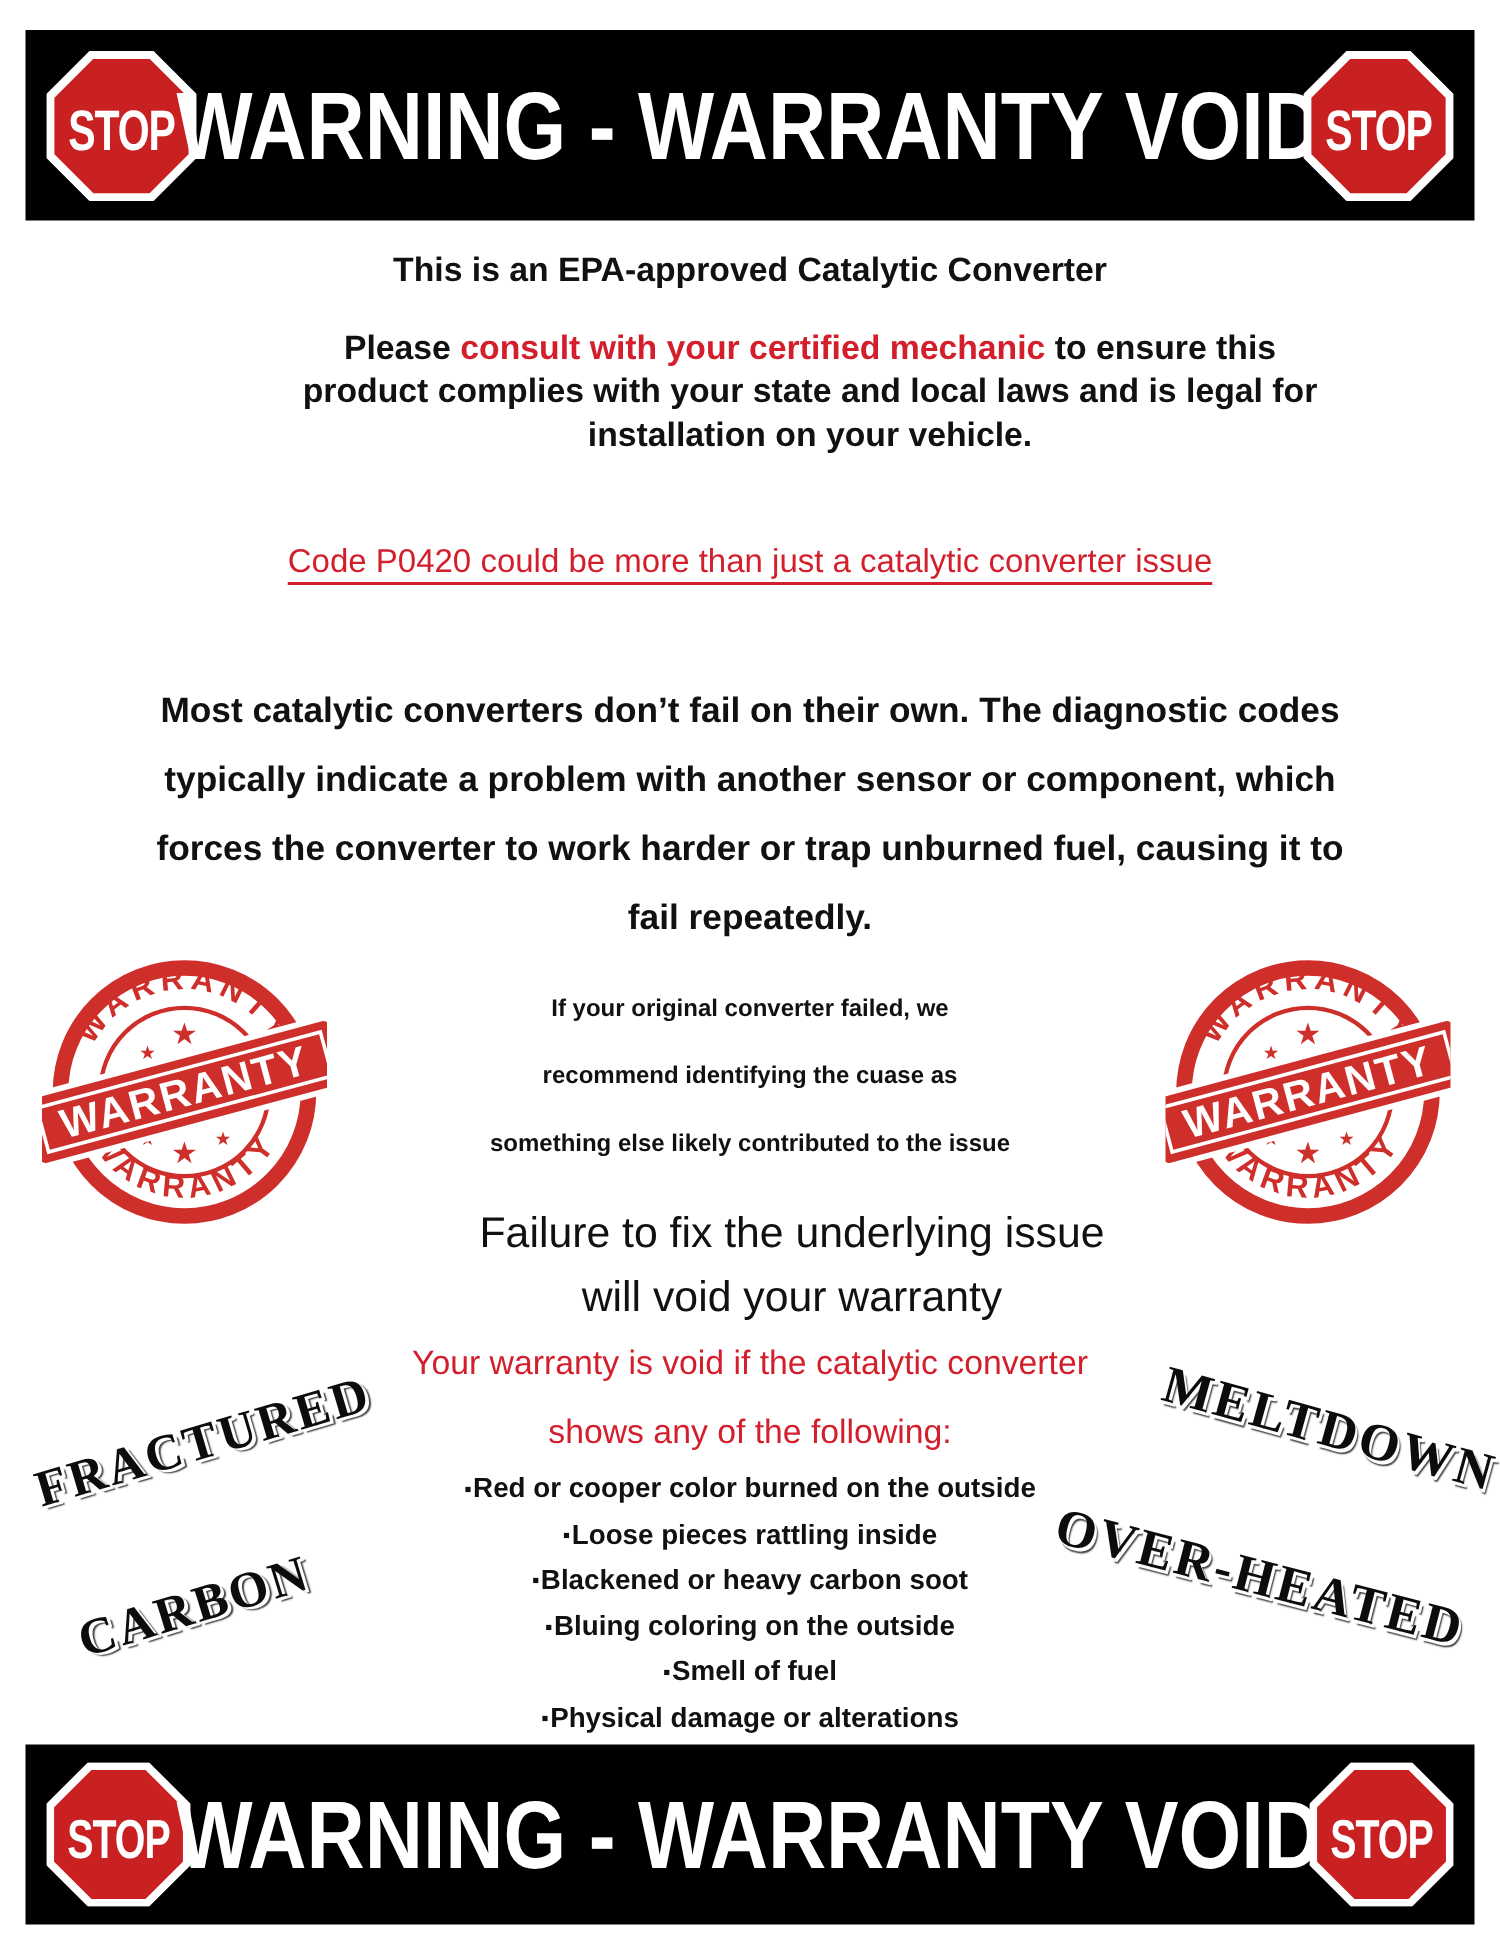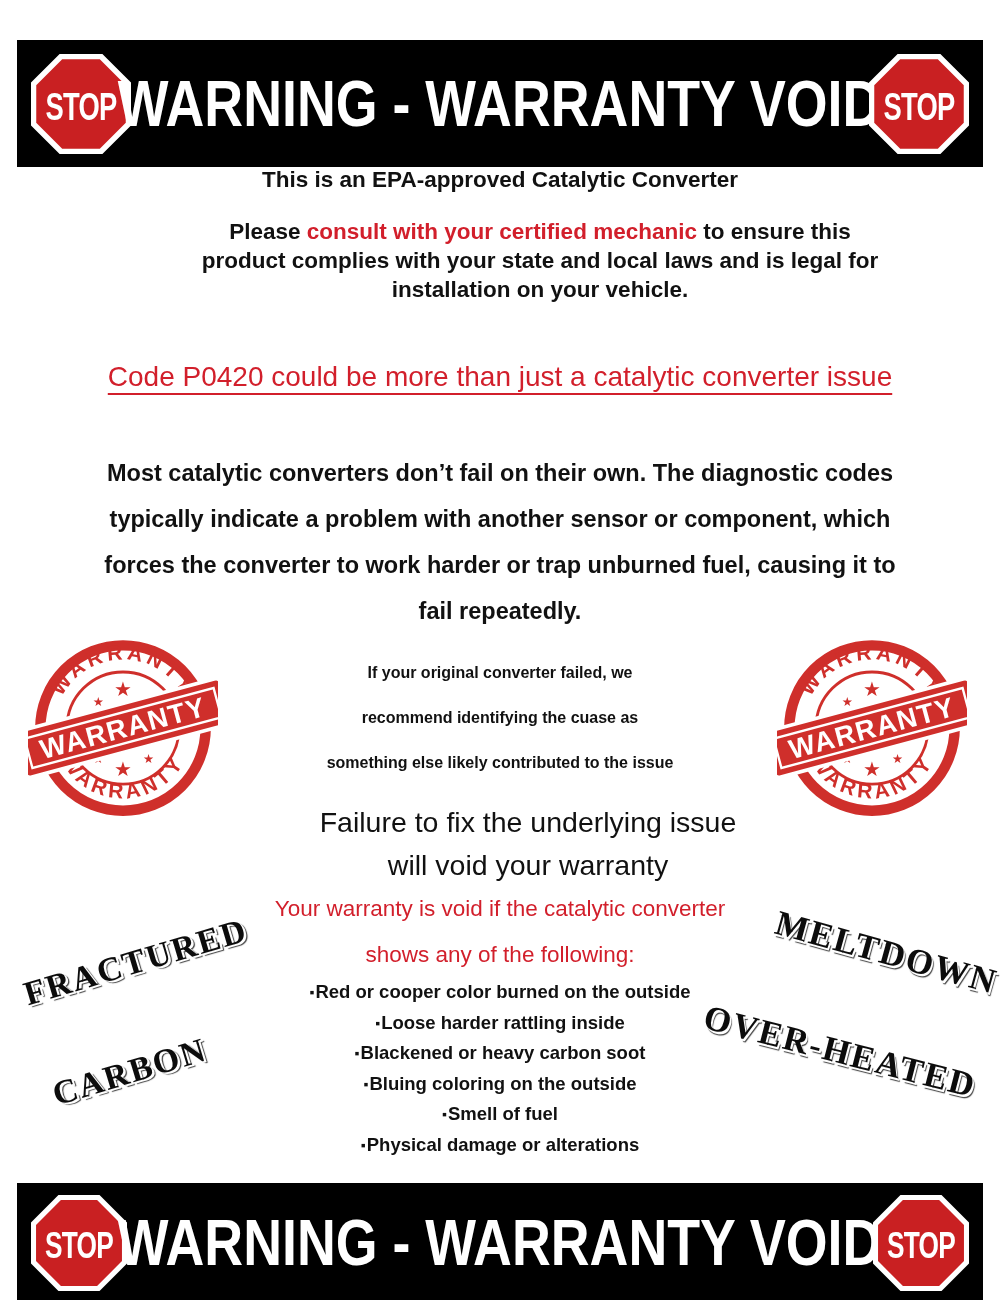--- a/index.html
+++ b/index.html
@@ -11,40 +11,40 @@
   }
   html,body{margin:0;padding:0;background:#ffffff;}
   .page{
     position:relative;width:1000px;height:1300px;background:#ffffff;
     font-family:"Liberation Sans",sans-serif;color:var(--text-black);
     overflow:hidden;
   }
   
   .band{
     position:absolute;left:17px;width:966px;background:var(--banner-bg);
-    display:flex;align-items:center;justify-content:center;margin-top:20px;
+    display:flex;align-items:center;justify-content:center;
   }
   .band-top{top:20px;height:127px;}
   .band-bottom{top:1163px;height:120px;}
   .band-title{
     color:#fff;font-weight:bold;font-size:64px;white-space:nowrap;
     transform:scaleX(0.84);letter-spacing:0px;line-height:1;
   }
   .stop-svg{position:absolute;top:50%;transform:translateY(-50%);}
   .stop-left{left:14px;}
   .stop-right{right:14px;}
   .band-top .stop-svg{width:100px;height:100px;}
   .band-bottom .stop-svg{width:96px;height:96px;}
   
   .tblock{position:absolute;left:0;width:1000px;text-align:center;}
   .epa{top:167px;font-size:22.5px;font-weight:bold;}
   .consult{top:217px;font-size:22.5px;font-weight:bold;line-height:29px;padding-left:40px;}
   .consult .red{color:var(--red-text);}
   .heading-red{
-    top:361px;font-size:28px;color:var(--red-text);font-weight:400;
+    top:361px;font-size:22px;color:var(--red-text);font-weight:400;
     text-decoration:underline;text-decoration-thickness:2px;text-underline-offset:7px;
     text-decoration-color:var(--red-text);
   }
   .diagnosis{top:450px;font-size:23.5px;font-weight:bold;line-height:46px;}
   .recommendation{top:650px;font-size:16px;font-weight:bold;line-height:45px;}
   .failure{top:801px;font-size:28.5px;font-weight:400;line-height:43px;padding-left:28px;}
   .voidwarn{top:886px;font-size:22.5px;font-weight:normal;color:var(--red-text);line-height:45.5px;}
   .bullets{top:977px;font-size:18.5px;font-weight:bold;line-height:29.6px;}
   .bullets .bchar{font-size:14px;vertical-align:1px;margin-right:1px;}
   
@@ -165,21 +165,21 @@
     <div>will void your warranty</div>
   </div>
 
   <div class="tblock voidwarn">
     <div>Your warranty is void if the catalytic converter</div>
     <div>shows any of the following:</div>
   </div>
 
   <div class="tblock bullets">
     <div><span class="bchar">▪</span><span>Red or cooper color burned on the outside</span></div>
-    <div><span class="bchar">▪</span><span>Loose harder rattling inside</span></div>
+    <div><span class="bchar">▪</span><span>Loose pieces rattling inside</span></div>
     <div><span class="bchar">▪</span><span>Blackened or heavy carbon soot</span></div>
     <div><span class="bchar">▪</span><span>Bluing coloring on the outside</span></div>
     <div><span class="bchar">▪</span><span>Smell of fuel</span></div>
     <div><span class="bchar">▪</span><span>Physical damage or alterations</span></div>
   </div>
 
   <div class="decor decor-fractured">FRACTURED</div>
   <div class="decor decor-carbon">CARBON</div>
   <div class="decor decor-meltdown">MELTDOWN</div>
   <div class="decor decor-overheated">OVER-HEATED</div>

